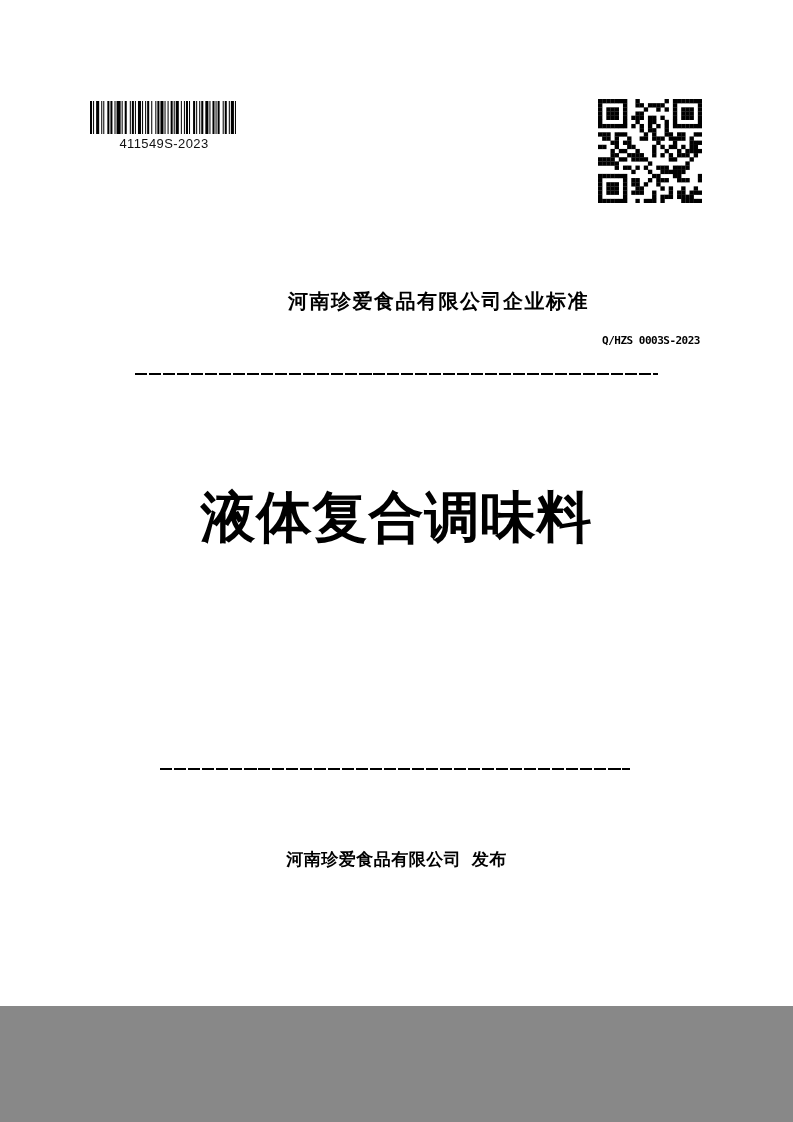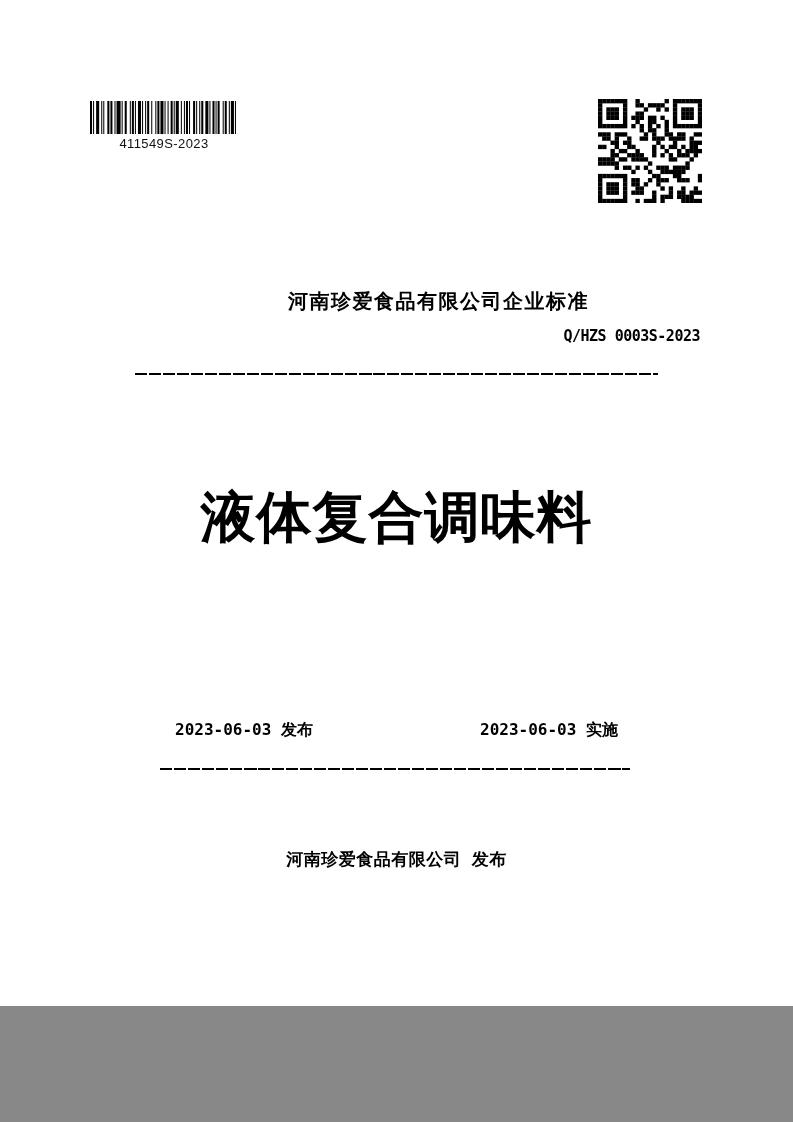--- a/index.html
+++ b/index.html
@@ -53,24 +53,24 @@
     width: 100%;
     text-align: center;
     font-size: 20px;
     font-weight: 700;
     letter-spacing: 1.5px;
     white-space: pre;
     padding-left: 42px;
   }
   .std-no {
     position: absolute;
-    top: 327px;
+    top: 334px;
     right: 93px;
     font-family: "DejaVu Sans Mono", monospace;
-    font-size: 15px;
+    font-size: 11px;
     font-weight: 700;
     letter-spacing: -0.5px;
     white-space: pre;
     margin-left: 45px;
   }
   
   .rule {
     position: absolute;
     height: 1.8px;
     background: repeating-linear-gradient(to right, #000 0px, #000 12.5px, rgba(0,0,0,0) 12.5px, rgba(0,0,0,0) 14px);
@@ -481,22 +481,18 @@
       </svg></div>
 
   <div class="org-line">河南珍爱食品有限公司企业标准</div>
 
   <div class="std-no">Q/HZS 0003S-2023</div>
 
   <div class="rule rule-top"></div>
 
   <div class="doc-title">液体复合调味料</div>
 
-  <div class="dates-row">
-    <span>2023-06-03 发布</span>
-    <span>2023-06-03 实施</span>
-  </div>
 
   <div class="rule rule-bottom"></div>
 
   <div class="publisher-line">河南珍爱食品有限公司  发布</div>
 
 </div>
 
 </body></html>

